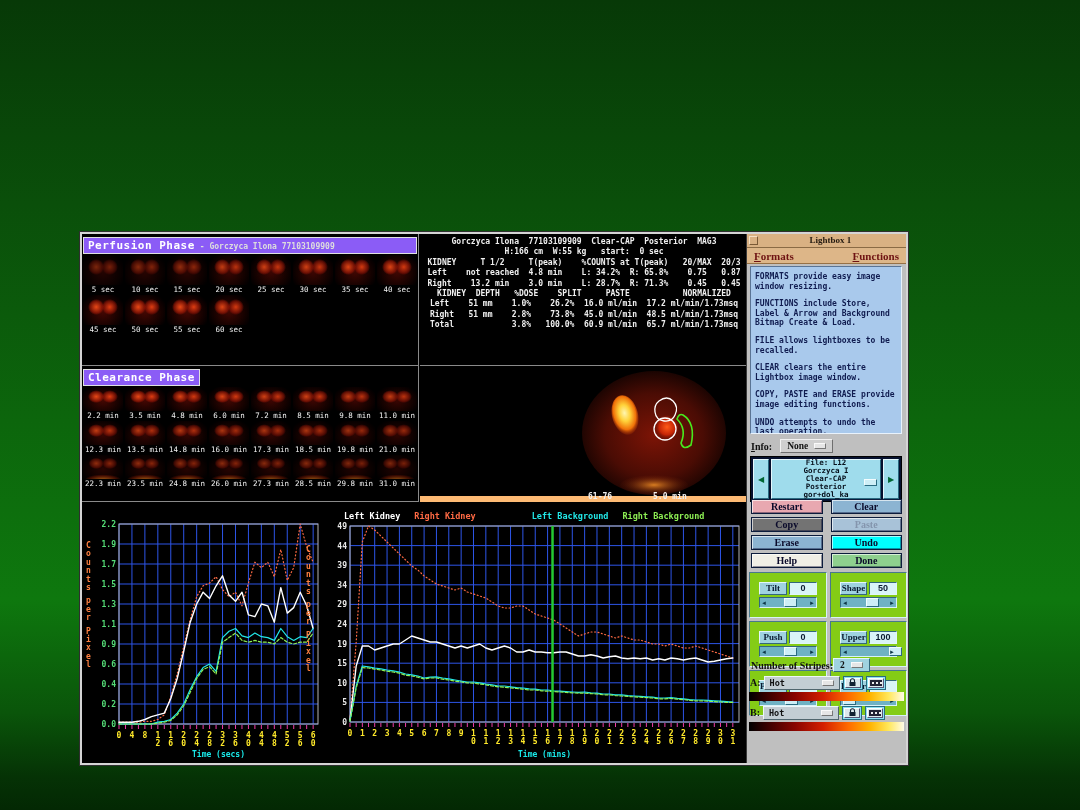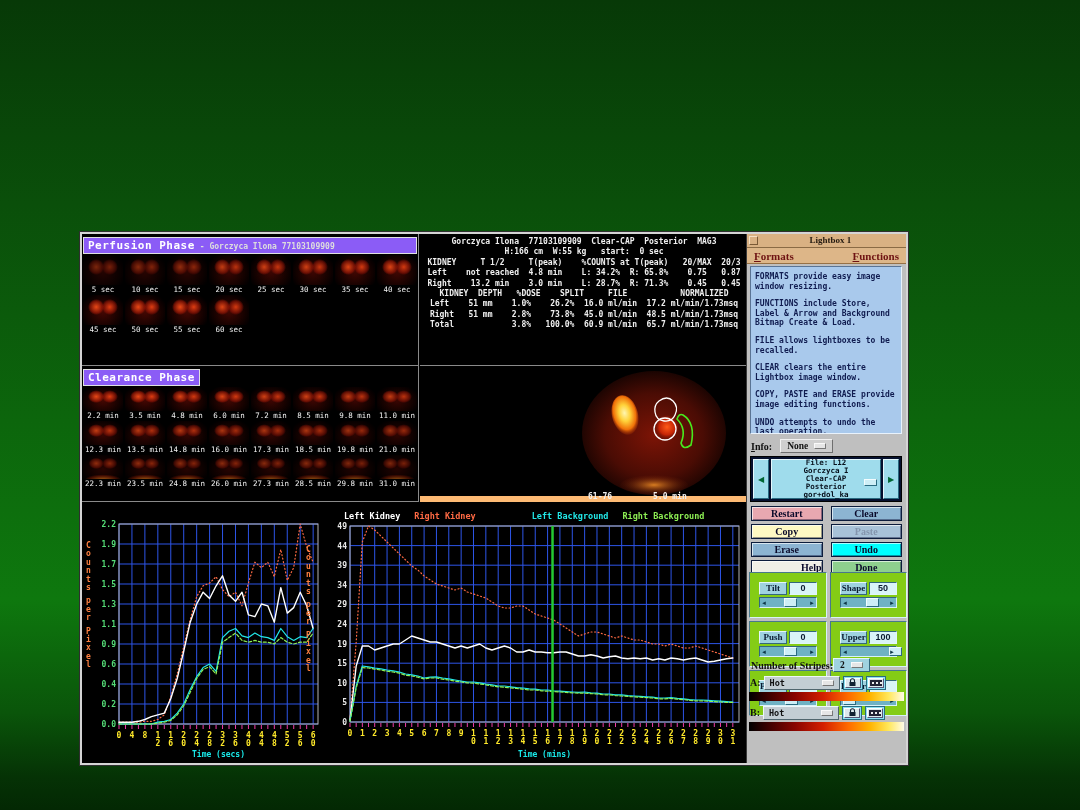--- a/index.html
+++ b/index.html
@@ -66,21 +66,21 @@
   .lb-help p{margin:0 0 8px;font:bold 8px "DejaVu Sans Mono",monospace;line-height:9.6px;color:#101c50;}
   .lb-info-row{position:absolute;left:4px;top:204px;right:4px;height:16px;display:flex;align-items:center;gap:8px;}
   .lb-label{font:bold 10px "Liberation Serif",serif;color:#111;}
   .dd-btn{display:inline-flex;align-items:center;gap:6px;background:#cfcfcf;border:1px solid;border-color:#f2f2f2 #6e6e6e #6e6e6e #f2f2f2;padding:1px 6px;font:bold 9.5px "Liberation Serif",serif;color:#111;}
   .dd-dash{width:10px;height:4px;background:#e6e6e6;border:1px solid;border-color:#fafafa #777 #777 #fafafa;}
   .lb-file{position:absolute;left:3px;top:222px;width:152px;height:46px;background:#05102e;border:1px solid #000;display:flex;align-items:stretch;padding:2px;box-sizing:border-box;gap:2px;}
   .lb-file-arrow{width:14px;background:#9fdcec;border:1px solid;border-color:#e6f8fc #2a6a80 #2a6a80 #e6f8fc;display:flex;align-items:center;justify-content:center;font-size:8px;color:#072;color:#063;cursor:default;}
   .lb-file-main{flex:1;background:#9fdcec;border:1px solid;border-color:#e6f8fc #2a6a80 #2a6a80 #e6f8fc;position:relative;display:flex;flex-direction:column;align-items:center;justify-content:center;}
   .lb-file-line{font:bold 7.5px "DejaVu Sans Mono",monospace;color:#06101c;line-height:8.2px;white-space:pre;}
   .lb-file-dash{position:absolute;right:3px;top:19px;width:11px;height:5px;background:#cdeef6;border:1px solid;border-color:#f2fcfe #2a6a80 #2a6a80 #f2fcfe;}
-  .lb-btn-grid{position:absolute;left:4px;top:272px;right:4px;display:grid;grid-template-columns:1fr 1fr;gap:3px 8px;border-radius:30px;}
+  .lb-btn-grid{position:absolute;left:4px;top:265px;right:4px;display:grid;grid-template-columns:1fr 1fr;gap:3px 8px;border-radius:30px;}
   .lb-btn{height:13px;border:1px solid #0c1c3c;box-shadow:inset 1px 1px 0 rgba(255,255,255,.65), inset -1px -1px 0 rgba(0,0,40,.4);font:bold 10px "Liberation Serif",serif;color:#0a0a2a;text-align:center;line-height:13px;cursor:default;}
   .lb-btn.disabled{color:#8495ad;}
   .lb-sliders{position:absolute;left:2px;top:338px;right:2px;display:grid;grid-template-columns:1fr 1fr;gap:3px;}
   .sl-group{background:#84cc16;border:1px solid;border-color:#48788c #d8f2f8 #d8f2f8 #48788c;padding:9px;box-sizing:border-box;}
   .sl-top{display:flex;gap:2px;margin-bottom:2px;}
   .sl-btn{flex:1;background:#9fd2e0;border:1px solid;border-color:#e2f6fa #33687c #33687c #e2f6fa;font:bold 9px "Liberation Serif",serif;color:#0a1a30;text-align:center;line-height:11px;cursor:default;}
   .sl-val{width:26px;background:#d9f4f8;border:1px solid;border-color:#33687c #e2f6fa #e2f6fa #33687c;font:bold 9px "Liberation Sans",sans-serif;color:#0a1a30;text-align:center;line-height:11px;}
   .sl-track{position:relative;height:9px;background:#6fb2c4;border:1px solid;border-color:#33687c #d8f2f8 #d8f2f8 #33687c;}
   .sl-arrow{position:absolute;top:0;width:8px;height:100%;display:flex;align-items:center;justify-content:center;font-size:6px;color:#0a3344;cursor:default;}
   .sl-arrow.left{left:0;}
@@ -170,21 +170,21 @@
       </section>
 
       <section class="stats-panel" id="stats-panel">
           <div class="sline">Gorczyca Ilona  77103109909  Clear-CAP  Posterior  MAG3</div>
           <div class="sline">H:166 cm  W:55 kg   start:  0 sec</div>
           <div class="sline"></div>
           <div class="sline">KIDNEY     T 1/2     T(peak)    %COUNTS at T(peak)   20/MAX  20/3</div>
           <div class="sline">Left    not reached  4.8 min    L: 34.2%  R: 65.8%    0.75   0.87</div>
           <div class="sline">Right    13.2 min    3.0 min    L: 28.7%  R: 71.3%    0.45   0.45</div>
           <div class="sline"></div>
-          <div class="sline">KIDNEY  DEPTH   %DOSE    SPLIT     FILE           NORMALIZED</div>
+          <div class="sline">KIDNEY  DEPTH   %DOSE    SPLIT     PASTE           NORMALIZED</div>
           <div class="sline">Left    51 mm    1.0%    26.2%  16.0 ml/min  17.2 ml/min/1.73msq</div>
           <div class="sline">Right   51 mm    2.8%    73.8%  45.0 ml/min  48.5 ml/min/1.73msq</div>
           <div class="sline">Total            3.8%   100.0%  60.9 ml/min  65.7 ml/min/1.73msq</div>
         </section>
 
       <section class="clearance-panel">
         <div class="panel-title-box">
           <span class="big">Clearance Phase</span>
         </div>
         <div class="frames-row clr" id="clr-row-1">
@@ -696,25 +696,25 @@
             <div class="lb-file-line">Gorczyca I</div>
             <div class="lb-file-line">Clear-CAP</div>
             <div class="lb-file-line">Posterior</div>
             <div class="lb-file-line">gor+dol_ka</div>
           </div>
         <div class="lb-file-arrow">▶</div>
       </div>
       <div class="lb-btn-grid" id="lb-btn-grid">
           <div class="lb-btn" style="background: rgb(232, 168, 176);">Restart</div>
           <div class="lb-btn" style="background: rgb(140, 180, 210);">Clear</div>
-          <div class="lb-btn" style="background: #fef9c3;">Copy</div>
+          <div class="lb-btn" style="background: #737373;">Copy</div>
           <div class="lb-btn disabled" style="background: rgb(168, 194, 216);">Paste</div>
           <div class="lb-btn" style="background: rgb(140, 180, 210);">Erase</div>
           <div class="lb-btn" style="background: rgb(0, 255, 255);">Undo</div>
-          <div class="lb-btn" style="background: rgb(240, 239, 230); text-align: right;">Help</div>
+          <div class="lb-btn" style="background: rgb(240, 239, 230);">Help</div>
           <div class="lb-btn" style="background: rgb(142, 208, 142);">Done</div>
         </div>
       <div class="lb-sliders" id="lb-sliders">
           <div class="sl-group">
             <div class="sl-top">
               <div class="sl-btn">Tilt</div>
               <div class="sl-val">0</div>
             </div>
             <div class="sl-track">
               <div class="sl-arrow left">◄</div>

